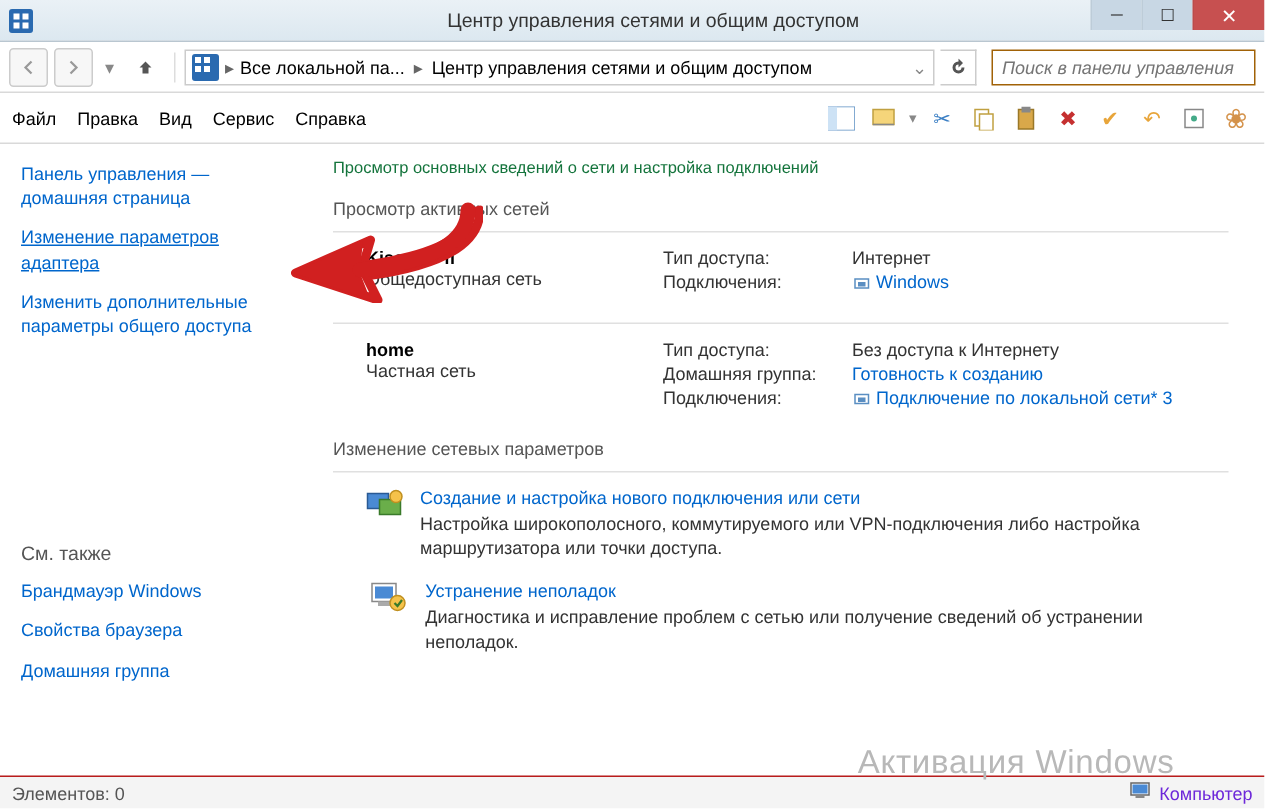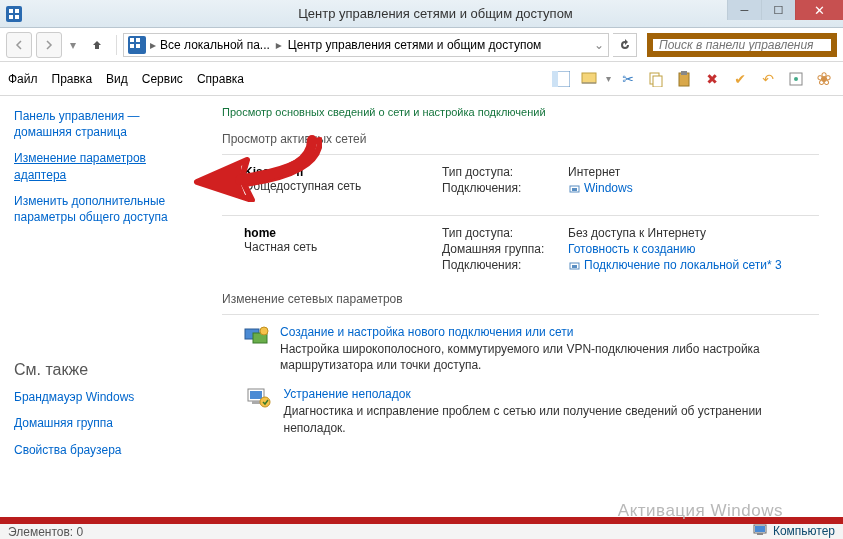--- a/index.html
+++ b/index.html
@@ -16,37 +16,37 @@
 
   
   .navbar { height: 34px; border-bottom: 1px solid #d9d9d9; display: flex; align-items: center; padding: 0 6px; gap: 4px; }
   .navbtn { width: 26px; height: 26px; border: 1px solid #ccc; border-radius: 3px; display: flex; align-items: center; justify-content: center; color: #888; font-size: 12px; background:#f7f7f7; }
   .navdivider { width: 1px; height: 20px; background: #ddd; margin: 0 2px; }
   .crumb-icon { width: 18px; height: 18px; background:#2a6ab0; border-radius:2px; margin-right:4px; }
   .crumbs { flex: 1; display: flex; align-items: center; border: 1px solid #ccc; height: 24px; padding: 0 4px; font-size: 12px; background:#fff; }
   .crumb-sep { margin: 0 6px; color: #666; }
   .crumb-text { white-space: nowrap; overflow: hidden; text-overflow: ellipsis; }
   .refresh { width: 24px; height: 24px; border: 1px solid #ccc; border-left:none; display: flex; align-items: center; justify-content: center; color: #555; }
-  .search { width: 190px; height: 24px; border: 6px solid #a16207; margin-left: 6px; padding: 0 6px; font-size: 12px; color: #4d7c0f; font-style: italic; }
+  .search { width: 176px; height: 24px; border: 1px solid #a16207; margin-left: 6px; padding: 0 6px; font-size: 12px; color: #4d7c0f; font-style: italic; }
 
   
   .menubar { height: 34px; border-bottom: 1px solid #d9d9d9; display: flex; align-items: center; padding: 0 8px; gap: 14px; }
   .menuitem { font-size: 12px; cursor: default; }
   .menubar-tools { margin-left: auto; display: flex; gap: 6px; align-items:center; }
   .toolicn { width: 22px; height: 22px; display: flex; align-items: center; justify-content: center; font-size: 14px; }
 
   
   .body { display: flex; height: calc(539px - 28px - 34px - 34px - 22px); }
   
   
   .sidebar { width: 208px; padding: 12px 14px; border-right: 0; }
   .sidelink { color: #0066cc; font-size: 12px; margin-bottom: 10px; cursor: pointer; line-height: 1.35; }
   .sidelink.und { text-decoration: underline; }
   .sidegap { height: 120px; }
-  .sidehead { color: #555; font-size: 16px; margin: 6px 0 10px; }
+  .sidehead { color: #555; font-size: 13px; margin: 6px 0 10px; }
 
   
   .main { flex: 1; padding: 10px 24px 0 14px; position: relative; }
   .main-title { color: #1a6a1a; color:#14743c; font-size: 11px; margin-bottom: 14px; }
   .main-title { color:#0a6b2a; }
   .section-label { color: #555; font-size: 12px; margin: 4px 0 8px; }
 
   
   .arrow { position: absolute; left: -16px; top: 36px; pointer-events:none; }
 
@@ -63,23 +63,23 @@
   .smicon { width:12px; height:12px; display:inline-flex; align-items:center; justify-content:center; }
   .hr { height:1px; background:#e0e0e0; margin: 4px 0 10px; }
 
   
   .setrow { display: flex; margin-bottom: 14px; }
   .seticon { width: 30px; height: 30px; margin-right: 10px; display:flex; align-items:flex-start; justify-content:center; font-size:20px; }
   .settext .settitle { color: #0066cc; font-size: 12px; margin-bottom: 2px; cursor: pointer; }
   .settext .setdesc { color: #333; font-size: 12px; line-height: 1.35; }
 
   
-  .statusbar { height: 22px; border-top: 7px solid #b91c1c; display: flex; align-items: center; padding: 0 8px; font-size: 12px; background:#f4f4f4; color:#555; }
-  .statusbar .sb-right { margin-left: auto; display: flex; gap: 6px; color:#0c4a6e; }
-  .sb-watermark { position:absolute; right:60px; bottom:18px; color:#b8b8b8; font-size:17px; pointer-events:none; letter-spacing:0.5px; }
+  .statusbar { height: 22px; border-top: 1px solid #b91c1c; display: flex; align-items: center; padding: 0 8px; font-size: 12px; background:#f4f4f4; color:#555; }
+  .statusbar .sb-right { margin-left: auto; display: flex; align-items: center; gap: 6px; color:#6d28d9; }
+  .sb-watermark { position:absolute; right:60px; bottom:18px; color:#b8b8b8; font-size:22px; pointer-events:none; letter-spacing:0.5px; }
 </style>
 </head>
 <body>
 
 <div class="titlebar">
   <div class="titlebar-icon">
     <svg width="12" height="12" viewBox="0 0 12 12">
         <rect x="1" y="1" width="4" height="4" fill="#fff"></rect>
         <rect x="7" y="1" width="4" height="4" fill="#fff"></rect>
         <rect x="1" y="7" width="4" height="4" fill="#fff"></rect>
@@ -183,22 +183,22 @@
 
 <div class="body">
 
   <div class="sidebar">
     <div class="sidelink">Панель управления — домашняя страница</div>
     <div class="sidelink und">Изменение параметров адаптера</div>
     <div class="sidelink">Изменить дополнительные параметры общего доступа</div>
     <div class="sidegap"></div>
     <div class="sidehead">См. также</div>
     <div class="sidelink">Брандмауэр Windows</div>
+    <div class="sidelink">Свойства браузера</div>
     <div class="sidelink">Домашняя группа</div>
-    <div class="sidelink">Свойства браузера</div>
   </div>
 
   <div class="main">
 
     <svg class="arrow" width="130" height="70" viewBox="0 0 130 70">
       <path d="M120 10 Q120 35 50 45 L55 28 L5 50 L60 68 L52 52 Q128 42 128 8 Z" fill="none" stroke="#d12020" stroke-width="6" stroke-linejoin="round"></path>
       <path d="M50 28 L4 50 L55 68 L48 50 Z" fill="#d12020"></path>
       <path d="M48 48 Q120 40 120 8" fill="none" stroke="#d12020" stroke-width="10" stroke-linecap="round"></path>
     </svg>
 

